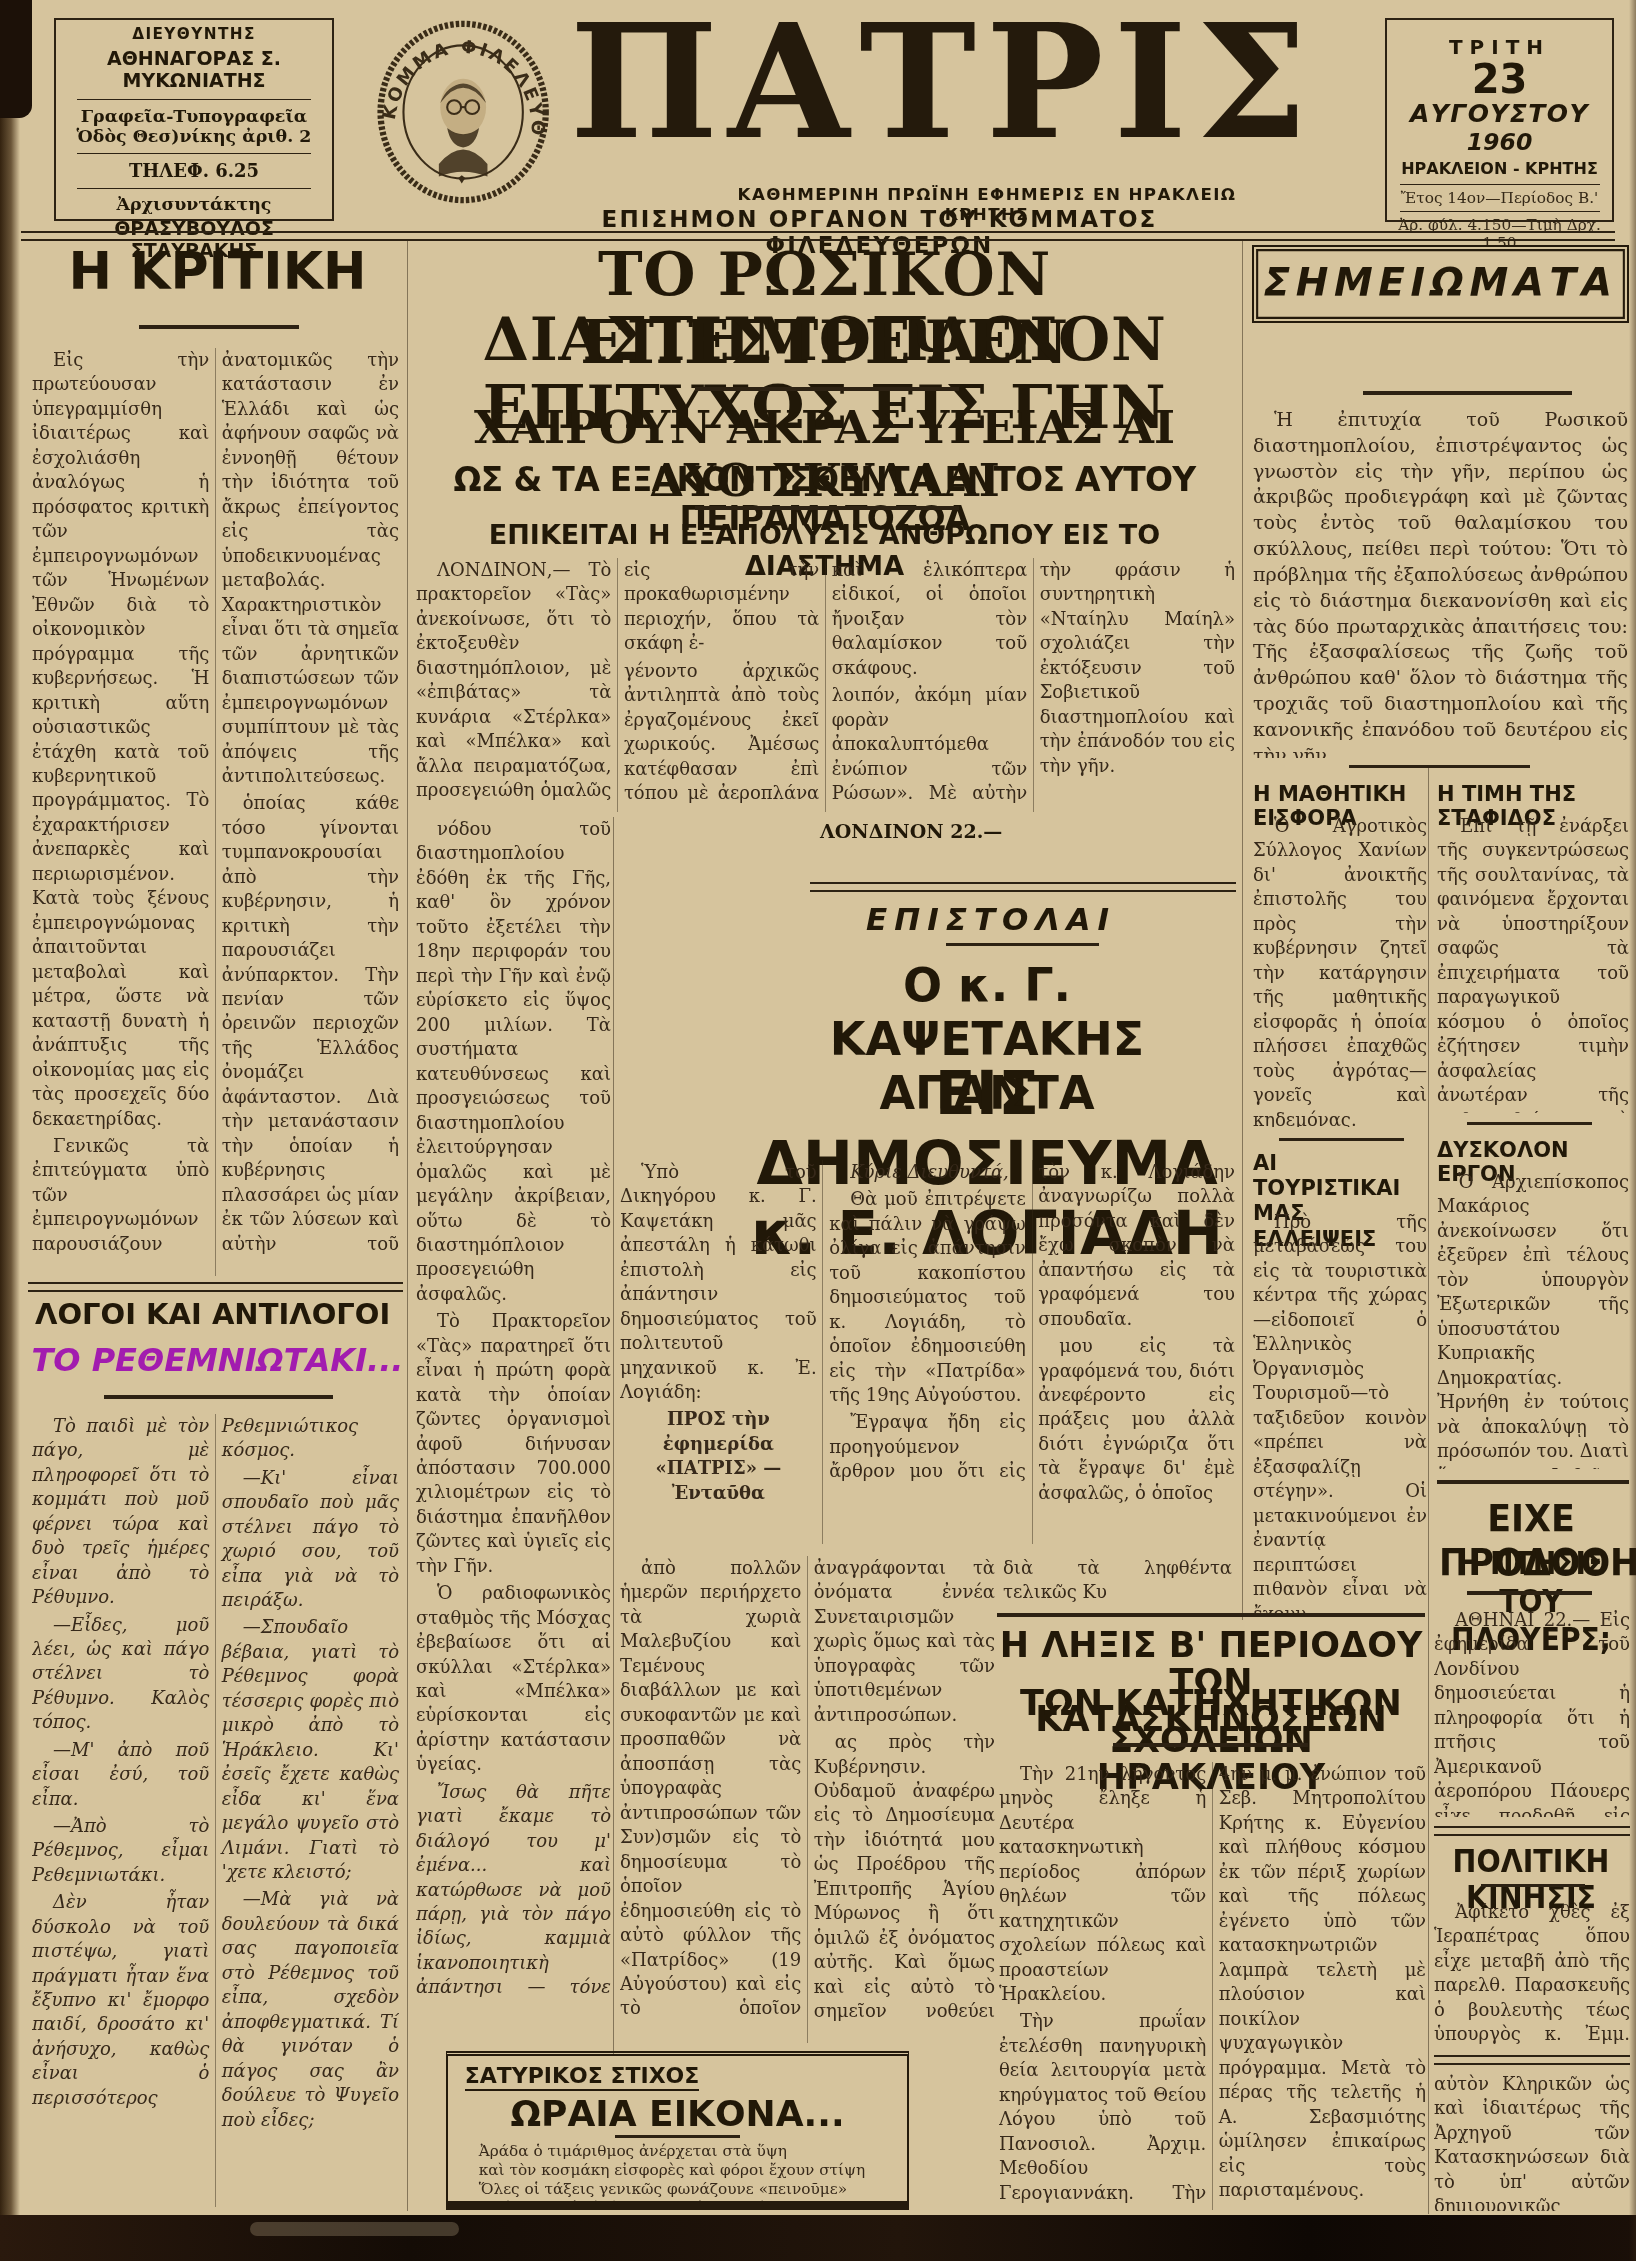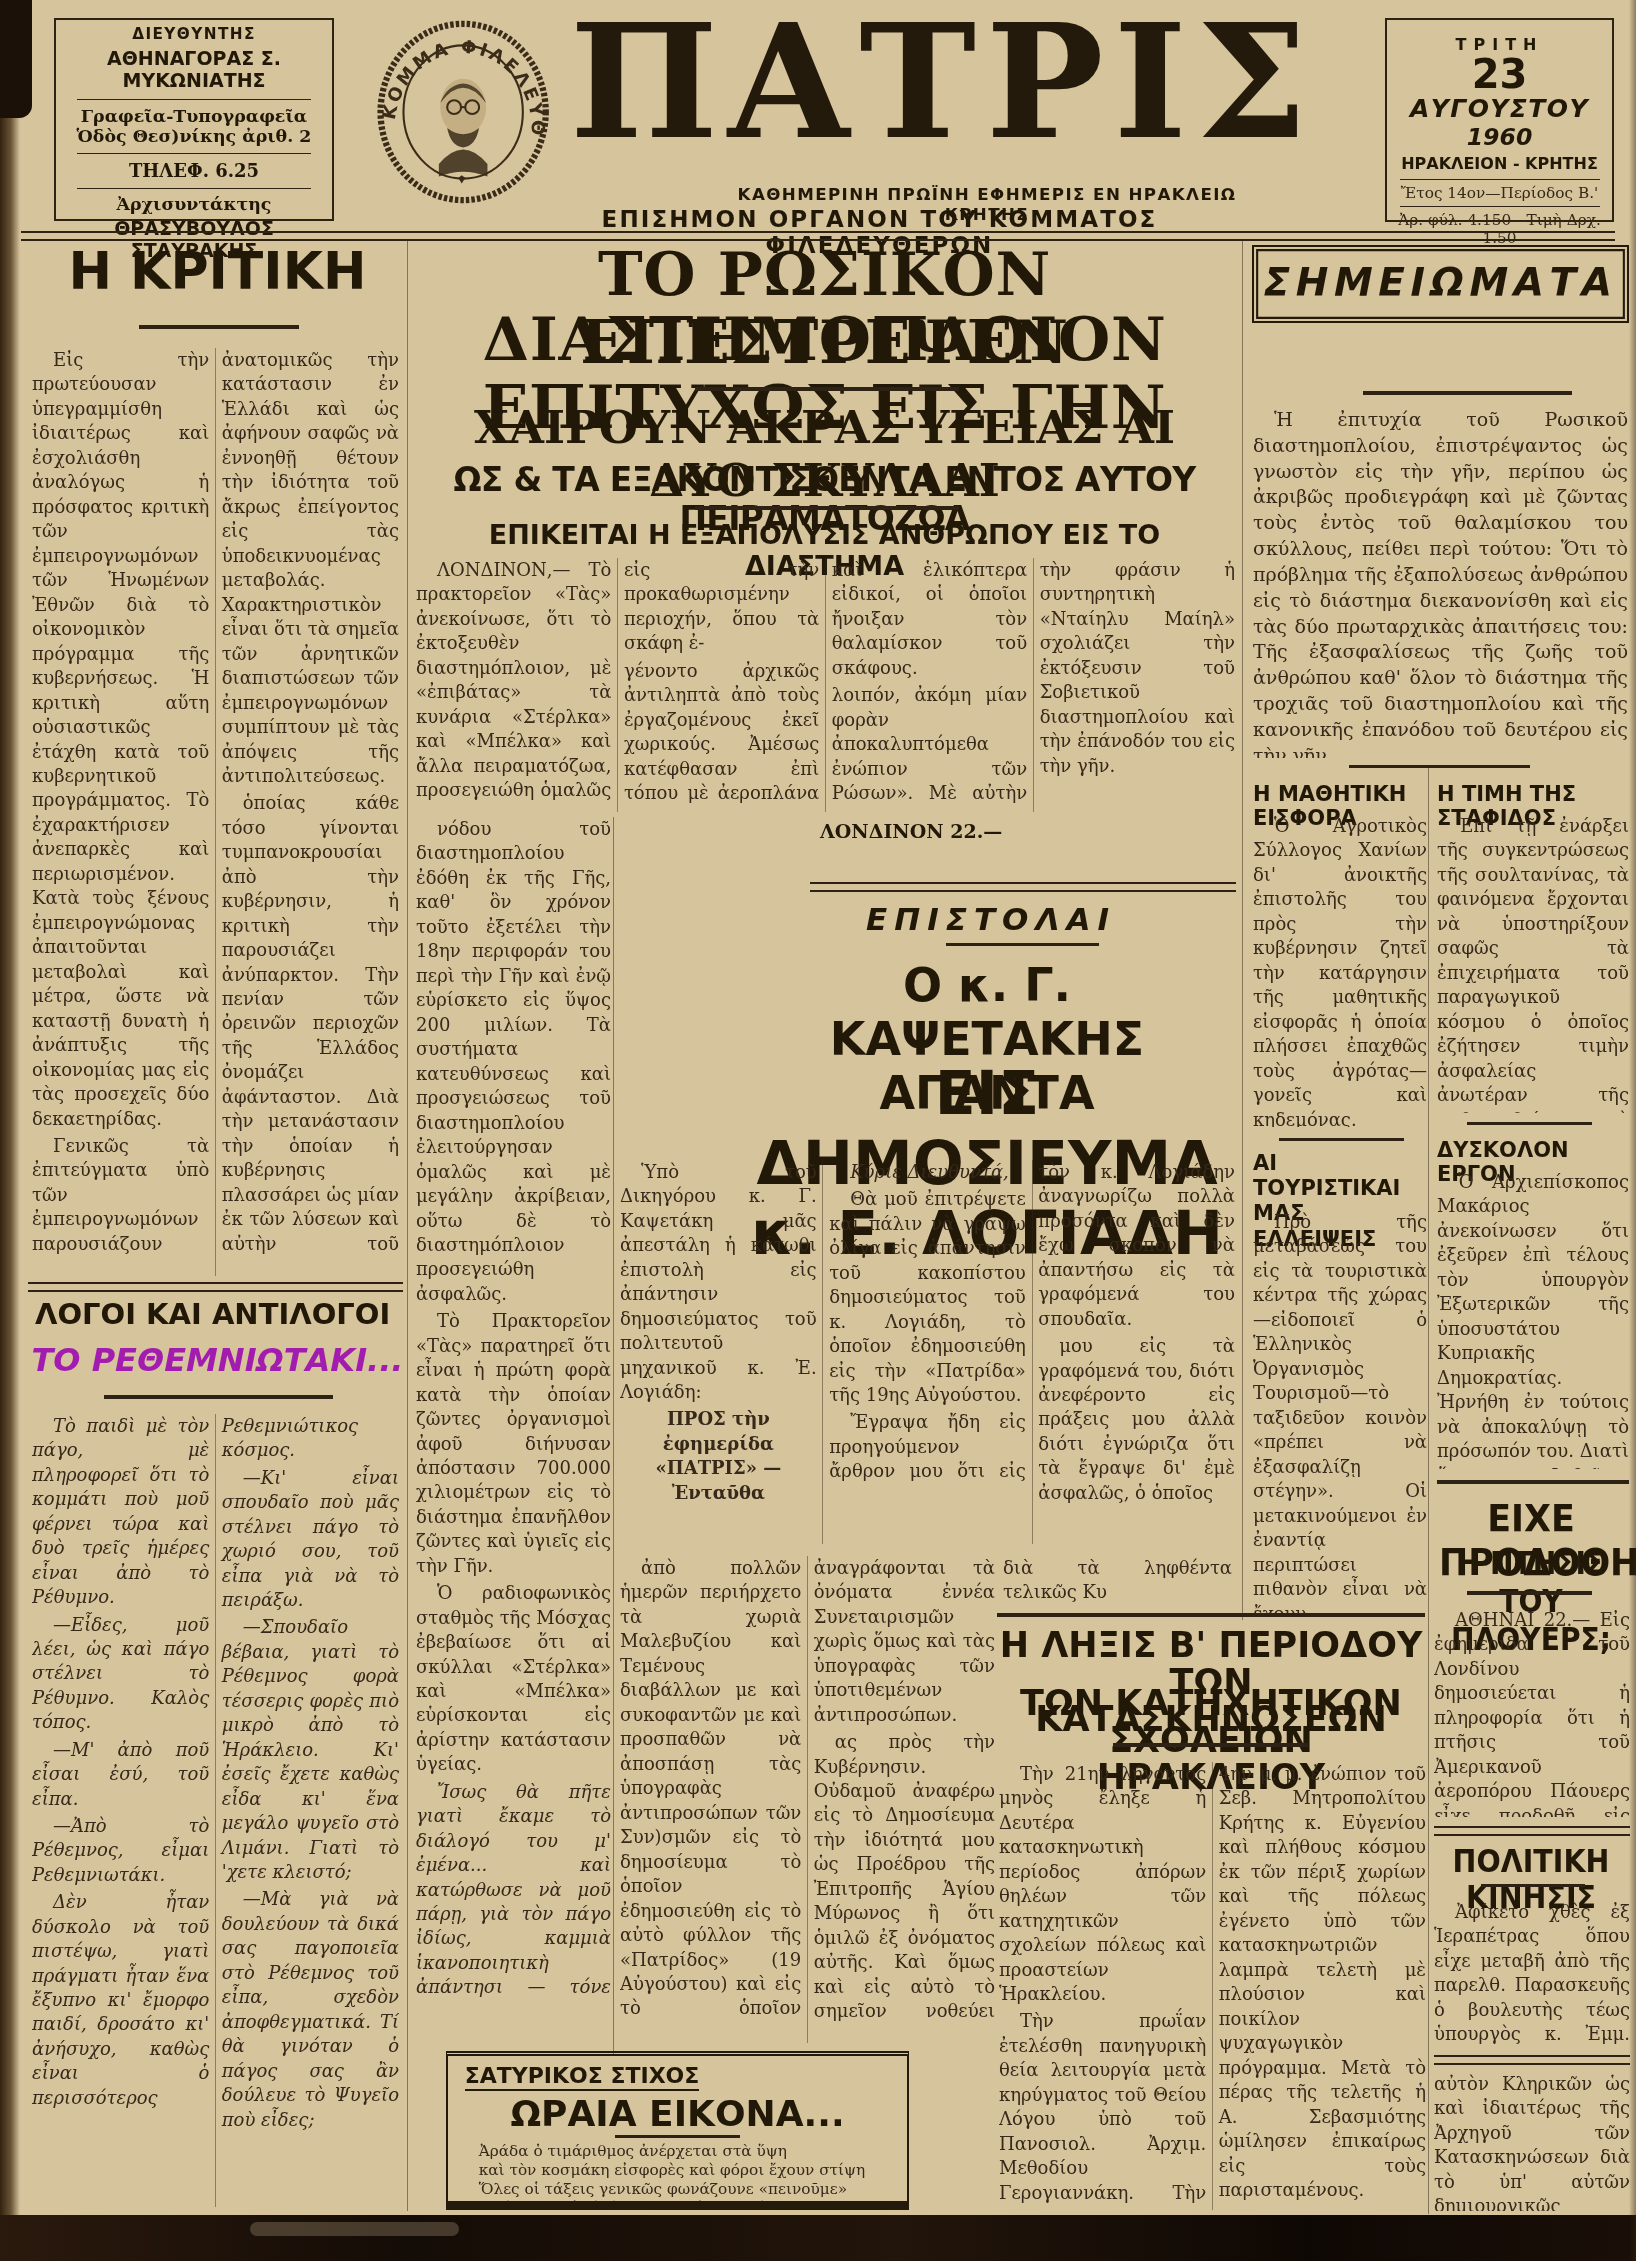--- a/index.html
+++ b/index.html
@@ -66,21 +66,21 @@
         <path d="M120 230 l5 8 l5 -8 l-5 -4 Z" fill="#3a2c18"></path>
       </g>
     </svg>
   </div>
 
   <div class="abs ctr" style="left:516px;top:-9.7px;width:855px;font-family:'DejaVu Serif',serif;font-weight:900;font-size:157px;letter-spacing:9.7px;color:#241a0c;">ΠΑΤΡΙΣ</div>
   <div class="abs ctr sans hl" style="left:702px;top:184px;width:570px;font-size:16.7px;letter-spacing:1.4px;">ΚΑΘΗΜΕΡΙΝΗ ΠΡΩΪΝΗ ΕΦΗΜΕΡΙΣ ΕΝ ΗΡΑΚΛΕΙΩ ΚΡΗΤΗΣ</div>
   <div class="abs ctr sans hl" style="left:490px;top:206px;width:779px;font-size:23px;letter-spacing:2.1px;">ΕΠΙΣΗΜΟΝ ΟΡΓΑΝΟΝ ΤΟΥ ΚΟΜΜΑΤΟΣ ΦΙΛΕΛΕΥΘΕΡΩΝ</div>
 
   <div class="abs box2 ctr" style="left:1385px;top:18px;width:229px;height:204px;padding-top:15.3px;box-sizing:border-box;">
-    <div class="sans hl" style="font-size:16px;letter-spacing:7px;">ΤΡΙΤΗ</div>
+    <div class="sans hl" style="font-size:20px;letter-spacing:7px;">ΤΡΙΤΗ</div>
     <div class="sans hl" style="font-size:40px;line-height:1;">23</div>
     <div class="sans hl" style="font-size:25px;font-style:italic;letter-spacing:1.4px;">ΑΥΓΟΥΣΤΟΥ</div>
     <div class="sans hl" style="font-size:23.6px;font-style:italic;">1960</div>
     <div class="sans hl" style="font-size:16px;margin-top:2.8px;">ΗΡΑΚΛΕΙΟΝ - ΚΡΗΤΗΣ</div>
     <div style="border-top:1.4px solid #2d2213;margin:5.6px 12.5px 4.2px;"></div>
     <div class="serif" style="font-size:15.3px;">Ἔτος 14ον—Περίοδος Β.'</div>
     <div style="border-top:1.4px solid #2d2213;margin:4.2px 12.5px 3.5px;"></div>
     <div class="serif" style="font-size:15.3px;">Ἀρ. φύλ. 4.150—Τιμὴ Δρχ. 1.50</div>
   </div>
 

